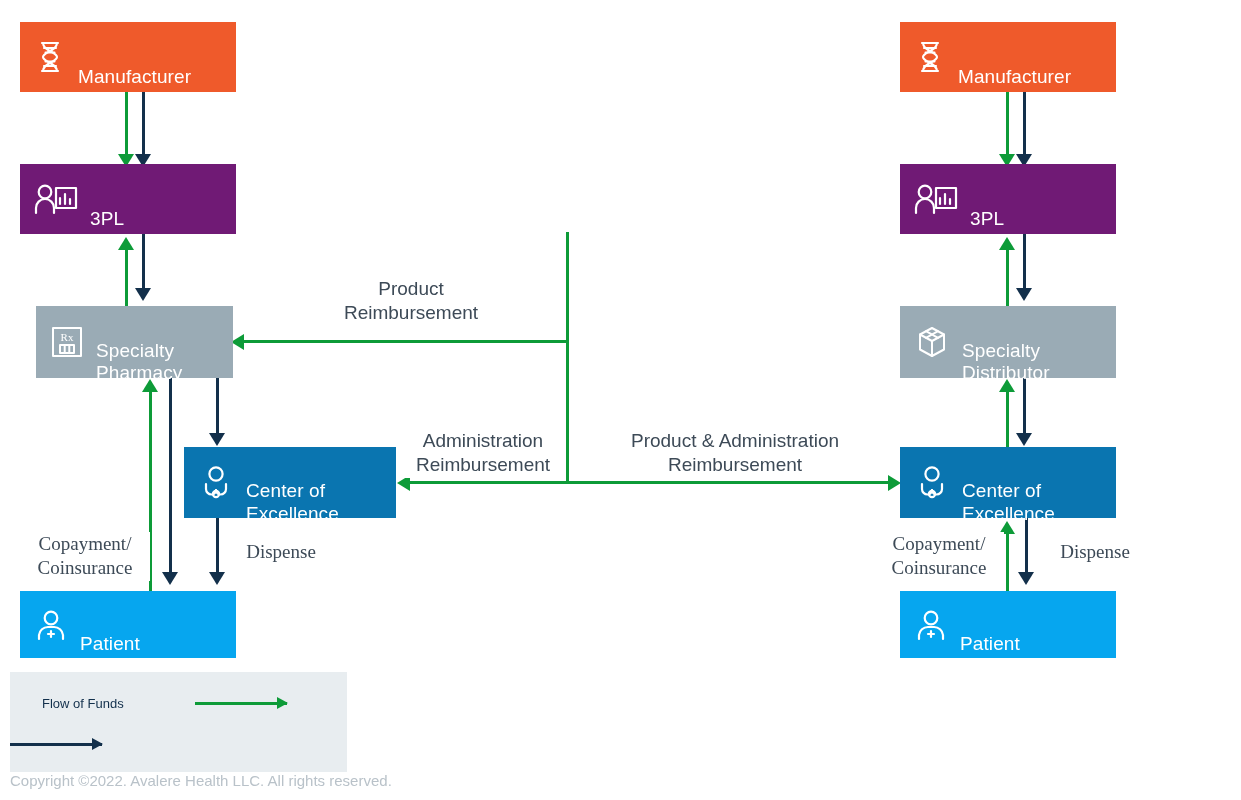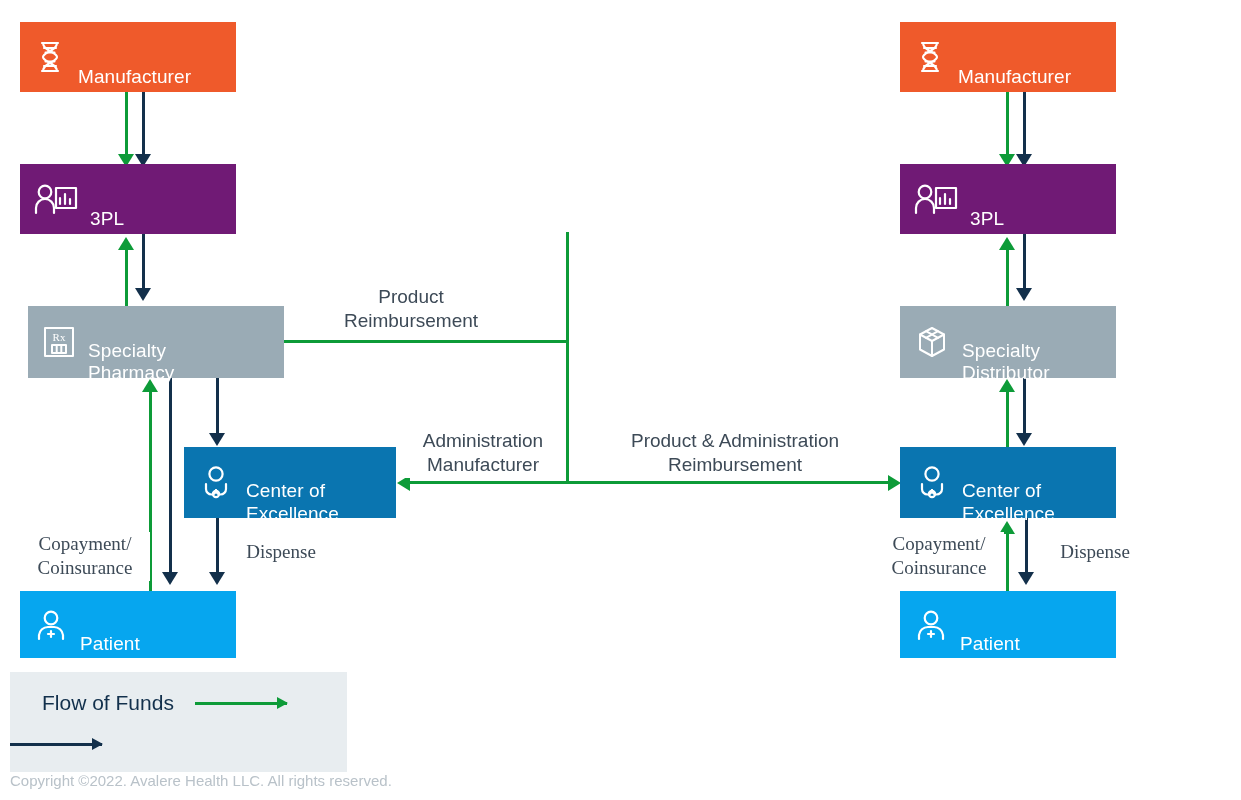--- a/index.html
+++ b/index.html
@@ -103,21 +103,21 @@
     z-index: 6;
   }
   .legend-row {
     position: absolute;
     display: flex;
     align-items: center;
     height: 26px;
   }
   .legend-row .ltext {
     width: 185px;
-    font-size: 21px;
+    font-size: 13px;
     color: #12304c;
     padding-left: 32px;
   }
   .legend-line { position: relative; width: 92px; height: 3px; }
   .legend-line .tip {
     position: absolute; right: -1px; top: -5px;
     width: 0; height: 0;
     border-top: 6.5px solid transparent;
     border-bottom: 6.5px solid transparent;
   }
@@ -221,21 +221,21 @@
         <path d="M2 30 v-5 a9 9 0 0 1 9 -9 a9 9 0 0 1 9 9 v5"></path>
         <rect x="22" y="5" width="20" height="20"></rect>
         <line x1="26" y1="21" x2="26" y2="15"></line>
         <line x1="31" y1="21" x2="31" y2="11"></line>
         <line x1="36" y1="21" x2="36" y2="16"></line>
       </svg>
     </span>
     <span class="label">3PL</span>
   </div>
 
-  <div class="node gray" style="left:28px; top:306px; width:256px; height:72px;">
+  <div class="node gray" style="left:36px; top:306px; width:197px; height:72px;">
     <span class="ico">
       <svg width="34" height="34" viewBox="0 0 34 34" fill="none" stroke="#ffffff" stroke-width="2" stroke-linejoin="round">
         <rect x="3" y="3" width="28" height="28"></rect>
         <text x="17" y="16" font-family="Liberation Serif, serif" font-size="11" fill="#ffffff" stroke="none" text-anchor="middle">Rx</text>
         <rect x="10" y="20" width="14" height="8"></rect>
         <line x1="14.7" y1="20" x2="14.7" y2="28"></line>
         <line x1="19.3" y1="20" x2="19.3" y2="28"></line>
       </svg>
     </span>
     <span class="label">Specialty
@@ -330,24 +330,24 @@
       <svg width="34" height="32" viewBox="0 0 34 32" fill="none" stroke="#ffffff" stroke-width="2.2" stroke-linecap="round" stroke-linejoin="round">
         <circle cx="17" cy="9" r="6.3"></circle>
         <path d="M5 30 v-4 a9 9 0 0 1 9 -8 h6 a9 9 0 0 1 9 8 v4"></path>
         <line x1="17" y1="22" x2="17" y2="28"></line>
         <line x1="14" y1="25" x2="20" y2="25"></line>
       </svg>
     </span>
     <span class="label">Patient</span>
   </div>
 
-  <div class="annot ctr" style="left:300px; top:285px; width:222px;">Product
+  <div class="annot ctr" style="left:300px; top:277px; width:222px;">Product
 Reimbursement</div>
   <div class="annot ctr" style="left:403px; top:429px; width:160px;">Administration
-Manufacturer</div>
+Reimbursement</div>
   <div class="annot ctr" style="left:610px; top:429px; width:250px;">Product &amp; Administration
 Reimbursement</div>
   <div class="annot lft" style="left:20px; top:532px; width:130px;">Copayment/
 Coinsurance</div>
   <div class="annot lft" style="left:226px; top:540px; width:110px;">Dispense</div>
   <div class="annot lft" style="left:874px; top:532px; width:130px;">Copayment/
 Coinsurance</div>
   <div class="annot lft" style="left:1040px; top:540px; width:110px;">Dispense</div>
 
   <div id="legend">

